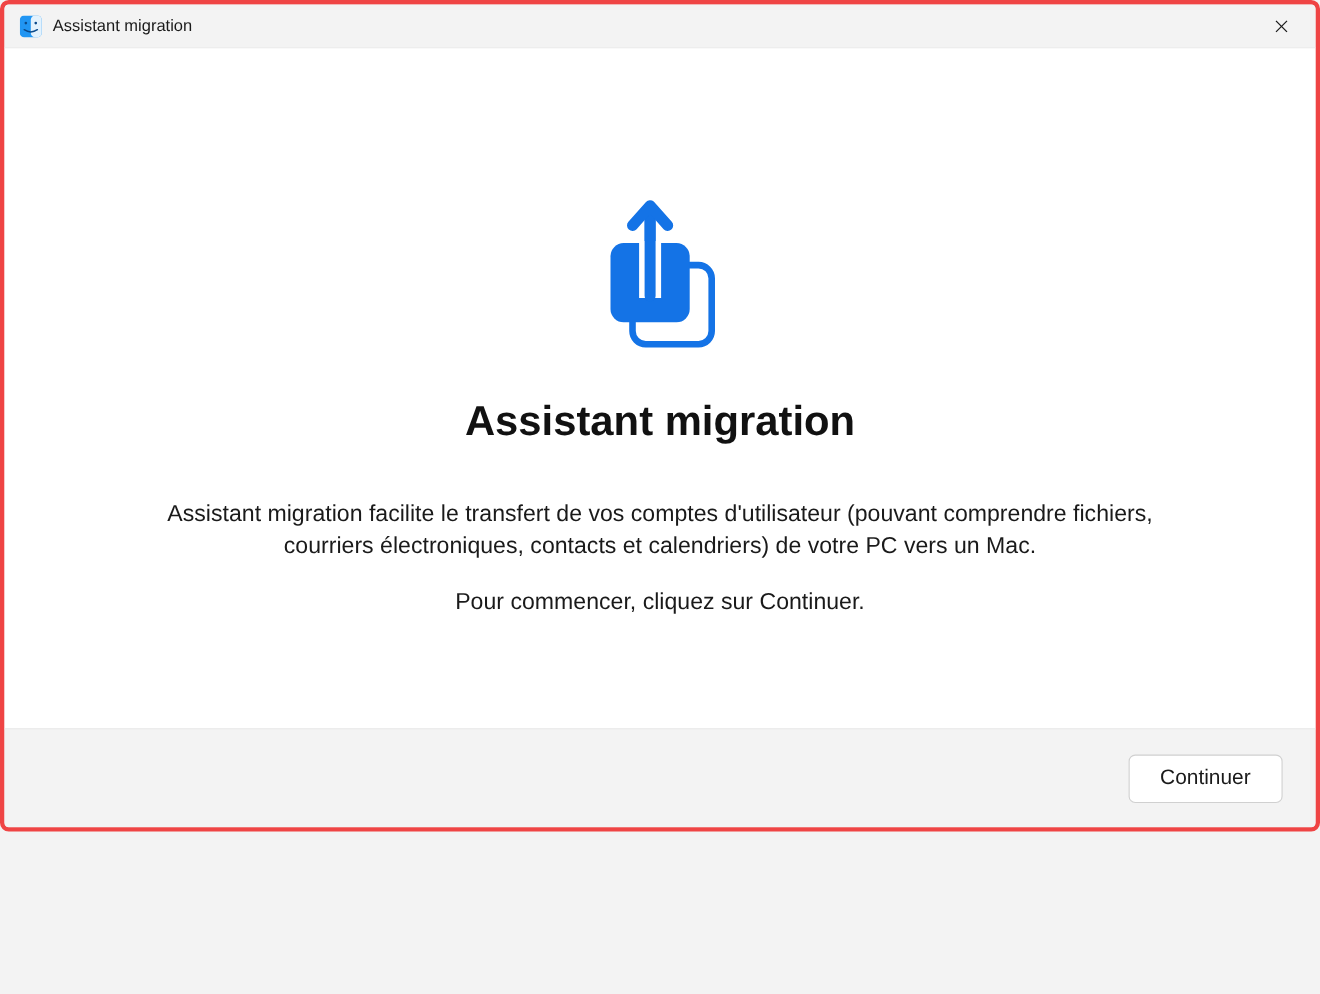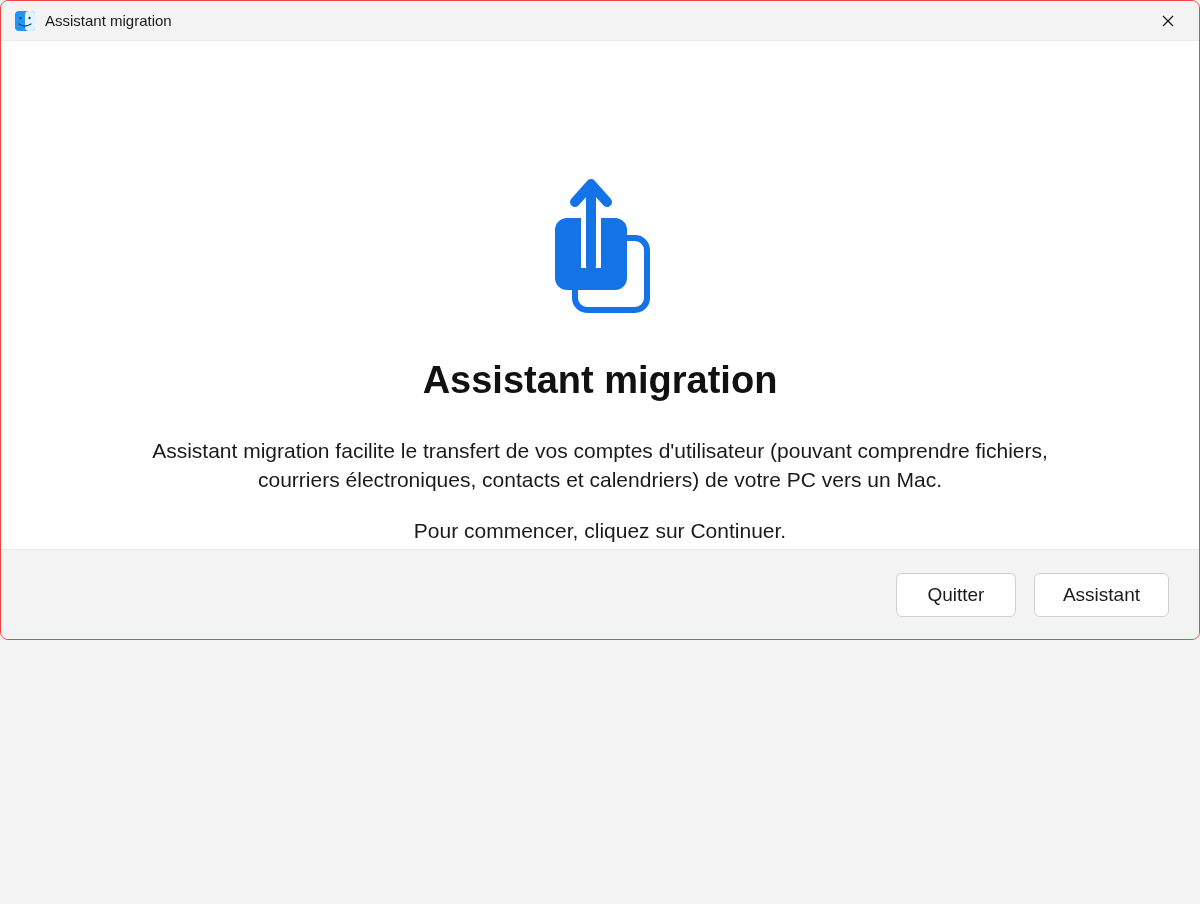--- a/index.html
+++ b/index.html
@@ -9,23 +9,23 @@
     }
     body {
       font-family: "Segoe UI", -apple-system, BlinkMacSystemFont, Arial, sans-serif;
       background: #f3f3f3;
       width: 1200px;
       height: 904px;
       overflow: hidden;
     }
     .window {
       width: 1200px;
-      height: 640px;
+      height: 756px;
       background: #f3f3f3;
-      border: 1px solid #ef4444;
+      border: 4px solid #ef4444;
       border-radius: 8px;
       display: flex;
       flex-direction: column;
       overflow: hidden;
     }
     .titlebar {
       height: 40px;
       background: #f3f3f3;
       display: flex;
       align-items: center;
@@ -79,20 +79,21 @@
       margin-bottom: 34px;
       text-align: center;
     }
     .description {
       font-size: 21px;
       color: #1a1a1a;
       text-align: center;
       max-width: 900px;
       line-height: 1.4;
       margin-bottom: 24px;
+      margin-top: 14px;
     }
     .instruction {
       font-size: 21px;
       color: #1a1a1a;
     }
     .footer {
       background: #f3f3f3;
       border-top: 1px solid #eaeaea;
       padding: 20px 30px;
       display: flex;
@@ -152,17 +153,16 @@
 
         <path d="M30 26 L46 8 L62 26" stroke="#1473E6" stroke-width="10" fill="none" stroke-linecap="round" stroke-linejoin="round"></path>
       </svg>
     </div>
     <h1 class="heading">Assistant migration</h1>
     <p class="description">Assistant migration facilite le transfert de vos comptes d'utilisateur (pouvant comprendre fichiers, courriers électroniques, contacts et calendriers) de votre PC vers un Mac.</p>
     <p class="instruction">Pour commencer, cliquez sur Continuer.</p>
   </div>
 
   <div class="footer">
-    <button class="btn">Quitter</button>
-    <button class="btn">Assistant</button>
+    <button class="btn">Continuer</button>
   </div>
 
 </div>
 
 </body></html>

